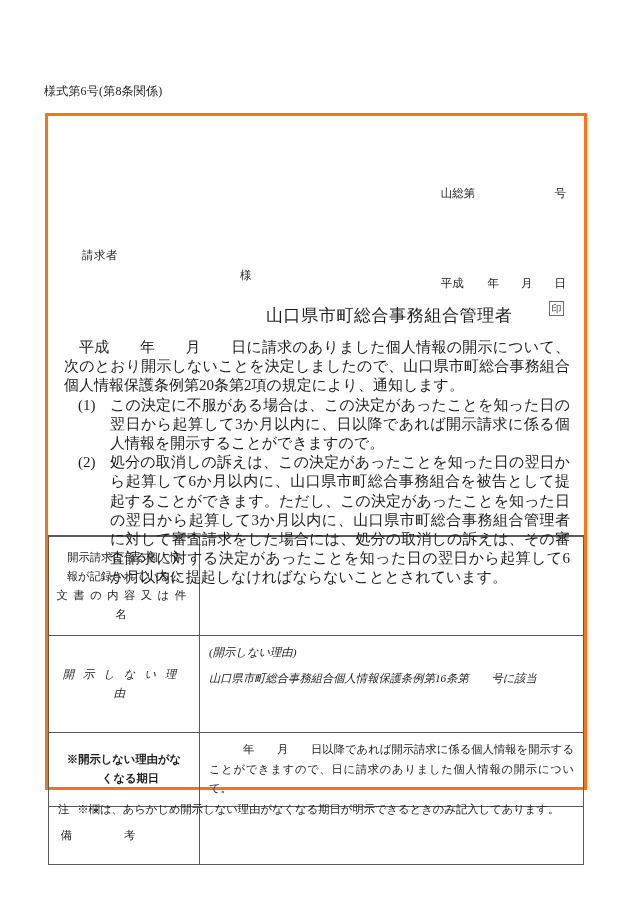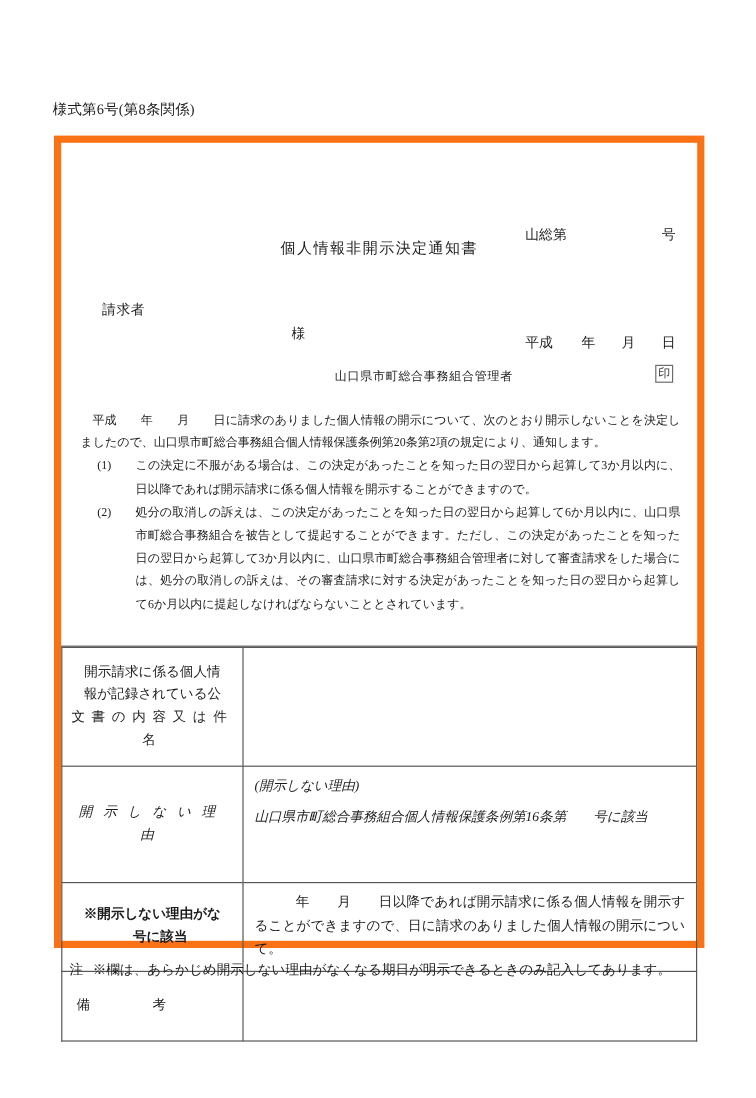--- a/index.html
+++ b/index.html
@@ -31,21 +31,21 @@
     white-space: nowrap;
   }
 
   
   .frame {
     position: absolute;
     left: 45px;
     top: 113px;
     width: 542px;
     height: 677px;
-    border: 6px solid #f97316;
+    border: 3px solid #f97316;
     box-sizing: border-box;
   }
 
   
   .narrative {
     position: relative;
     height: 420px;
     box-sizing: border-box;
     border-bottom: 1px solid #585858;
   }
@@ -85,23 +85,23 @@
   }
   .honorific {
     position: absolute;
     left: 192px;
     top: 152px;
     font-size: 11.5px;
   }
 
   .issuer {
     position: absolute;
-    left: 228px;
+    left: 218px;
     top: 188px;
-    font-size: 10px;
+    font-size: 17px;
     letter-spacing: 0.6px;
   }
   .seal {
     position: absolute;
     right: 20px;
     top: 185px;
     width: 15px;
     height: 15px;
     border: 1px solid #6d6d6d;
     font-size: 10px;
@@ -109,21 +109,21 @@
     text-align: center;
     box-sizing: border-box;
     color: #3a3a3a;
   }
 
   .body-text {
     position: absolute;
     left: 16px;
     right: 14px;
     top: 222px;
-    font-size: 10px;
+    font-size: 15px;
     line-height: 19.2px;
     text-align: justify;
     text-justify: inter-character;
   }
   .body-text p {
     margin: 0;
     text-indent: 1em;
   }
   .numbered {
     margin: 0;
@@ -211,21 +211,20 @@
 
       <div class="doc-number">
         <span class="row">
           <span class="num-label">山総第</span><span class="num-tail">号</span>
         </span>
         <span class="row">
           <span class="num-label">平成</span><span class="num-tail">日</span><span class="num-tail" style="margin-right:22px">月</span><span class="num-tail" style="margin-right:22px">年</span>
         </span>
       </div>
 
-      <div class="title">個人情報非開示決定通知書</div>
 
       <div class="claimant">請求者</div>
       <div class="honorific">様</div>
 
       <div class="issuer">山口県市町総合事務組合管理者</div>
       <div class="seal">印</div>
 
       <div class="body-text">
         <p>平成　　年　　月　　日に請求のありました個人情報の開示について、次のとおり開示しないことを決定しましたので、山口県市町総合事務組合個人情報保護条例第20条第2項の規定により、通知します。</p>
         <ul class="numbered">
@@ -263,21 +262,21 @@
           <span class="val-line">(開示しない理由)</span>
           <span class="val-gap"></span>
           <span class="val-line">山口県市町総合事務組合個人情報保護条例第16条第　　号に該当</span>
         </td>
       </tr>
 
       <tr class="r3">
         <td class="label lbl-left">
           <span class="lbl-lines">
             <span>※開示しない理由がな</span>
-            <span class="indent-1">号に該当</span>
+            <span class="indent-1">くなる期日</span>
           </span>
         </td>
         <td class="value">　　　年　　月　　日以降であれば開示請求に係る個人情報を開示することができますので、日に請求のありました個人情報の開示について。</td>
       </tr>
 
       <tr class="r4">
         <td class="label">
           <span class="spaced-wide" style="letter-spacing:52px">備考</span>
         </td>
         <td class="value"></td>

